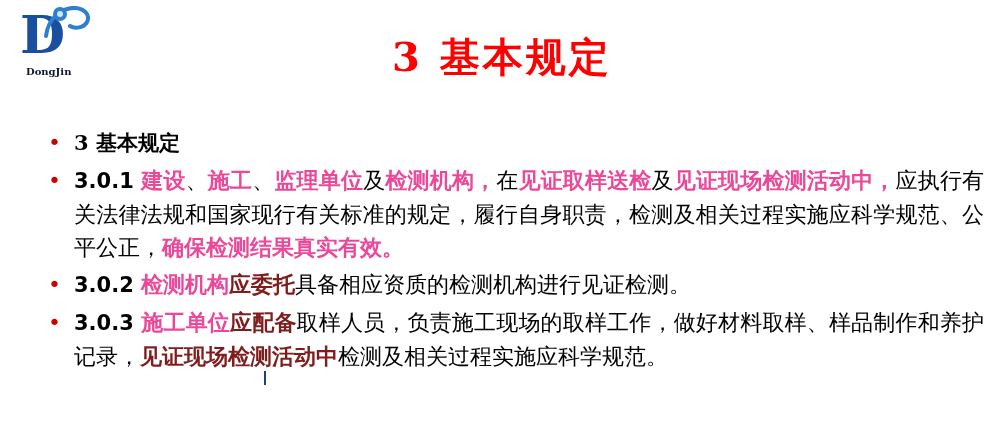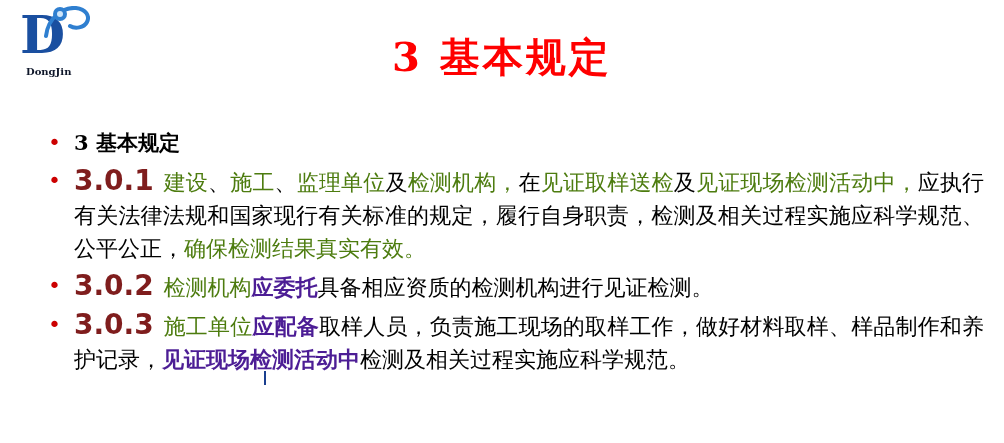--- a/index.html
+++ b/index.html
@@ -100,30 +100,30 @@
     color: #000000;
     text-align: justify;
   }
   .l1 .bullet-body {
     font-size: 21px;
     font-weight: bold;
     color: #000000;
   }
   .num {
     font-weight: bold;
-    color: #7f1d1d;
+    color: #000000;
     font-family: "DejaVu Sans", "Liberation Sans", sans-serif;
-    font-size: 28px;
+    font-size: 21px;
   }
   .red {
-    color: #4d7c0f;
-    font-weight: normal;
+    color: #ec4899;
+    font-weight: bold;
   }
   .blue {
-    color: #4c1d95;
+    color: #7f1d1d;
     font-weight: bold;
     margin-top: 33px;
   }
   .blk {
     color: #000000;
   }
   .blk-b {
     color: #000000;
     font-weight: bold;
   }

